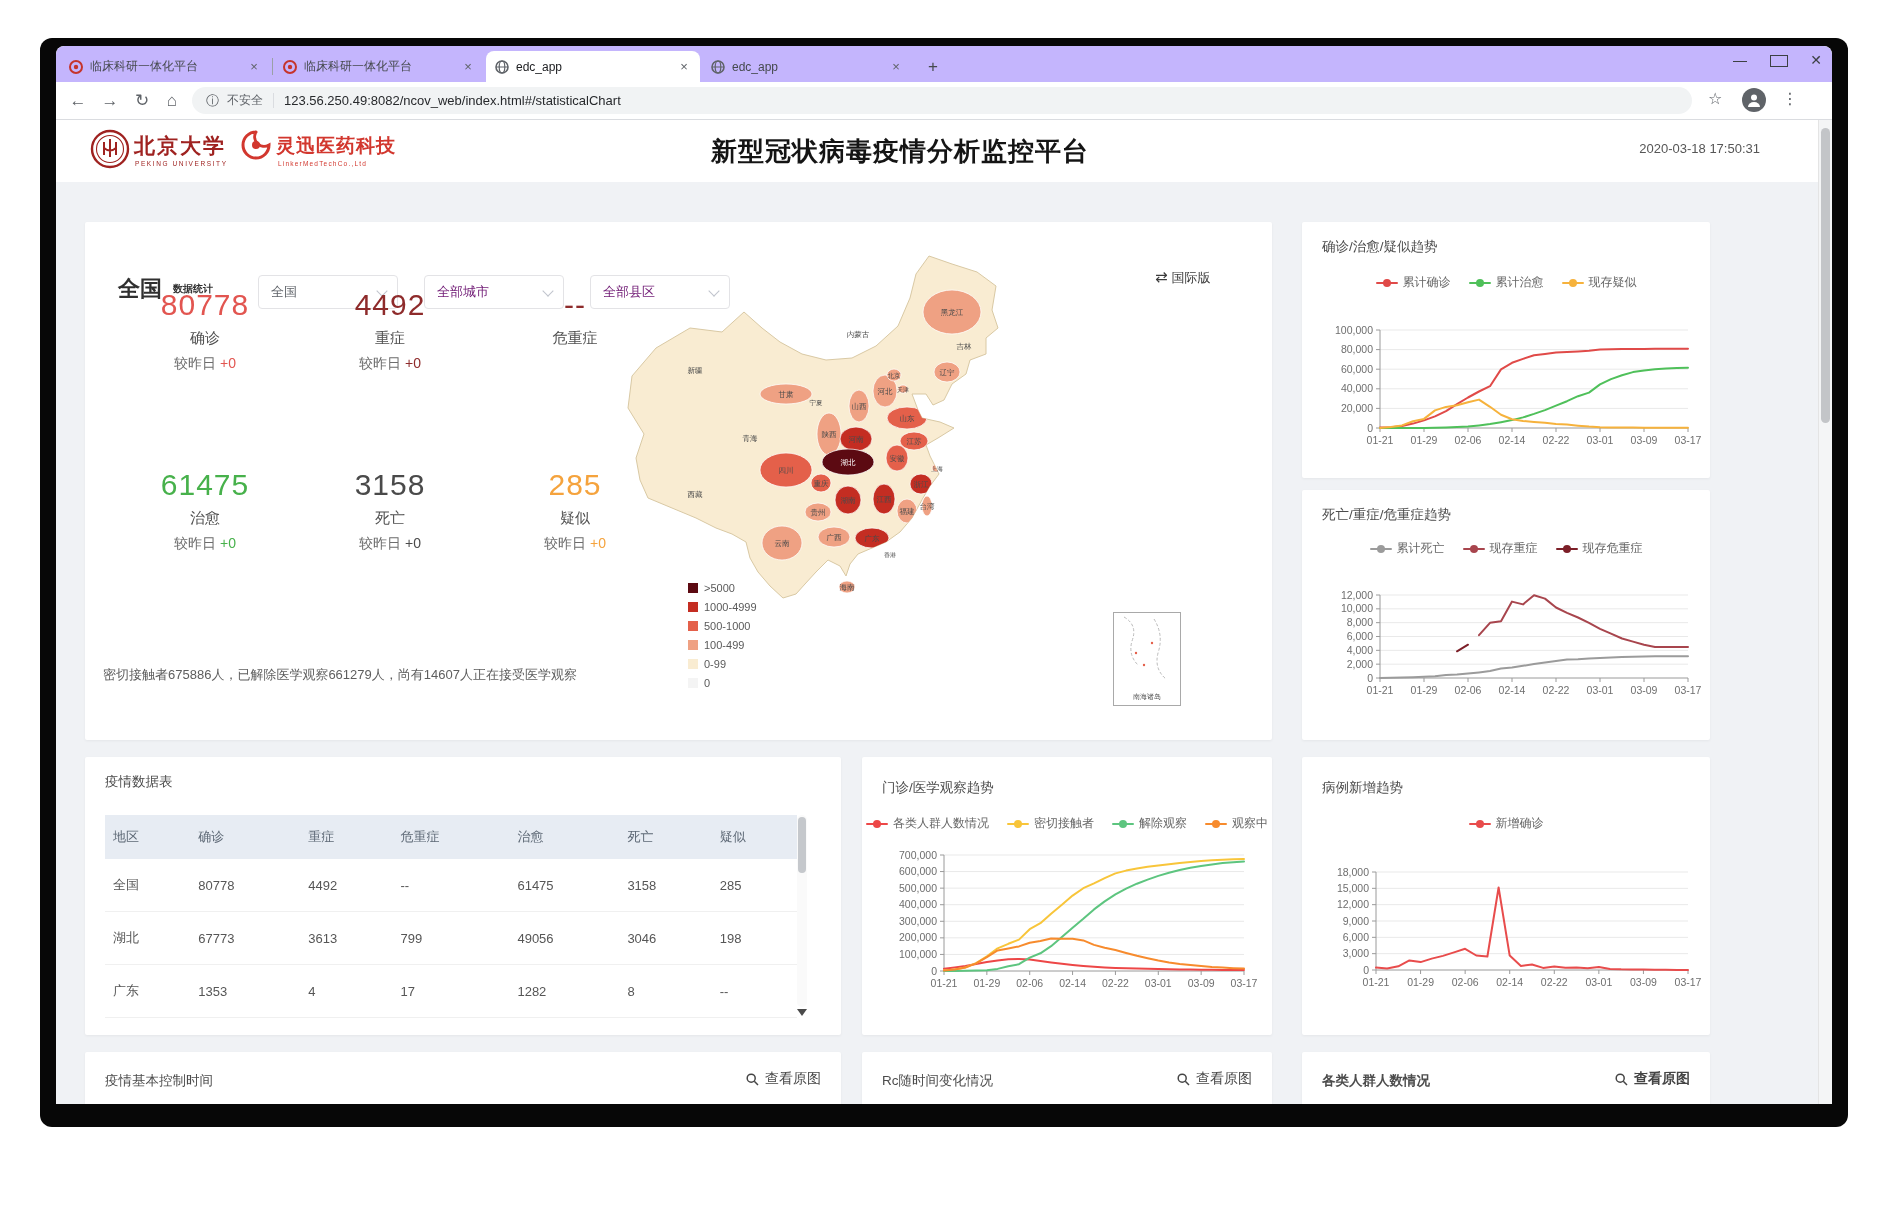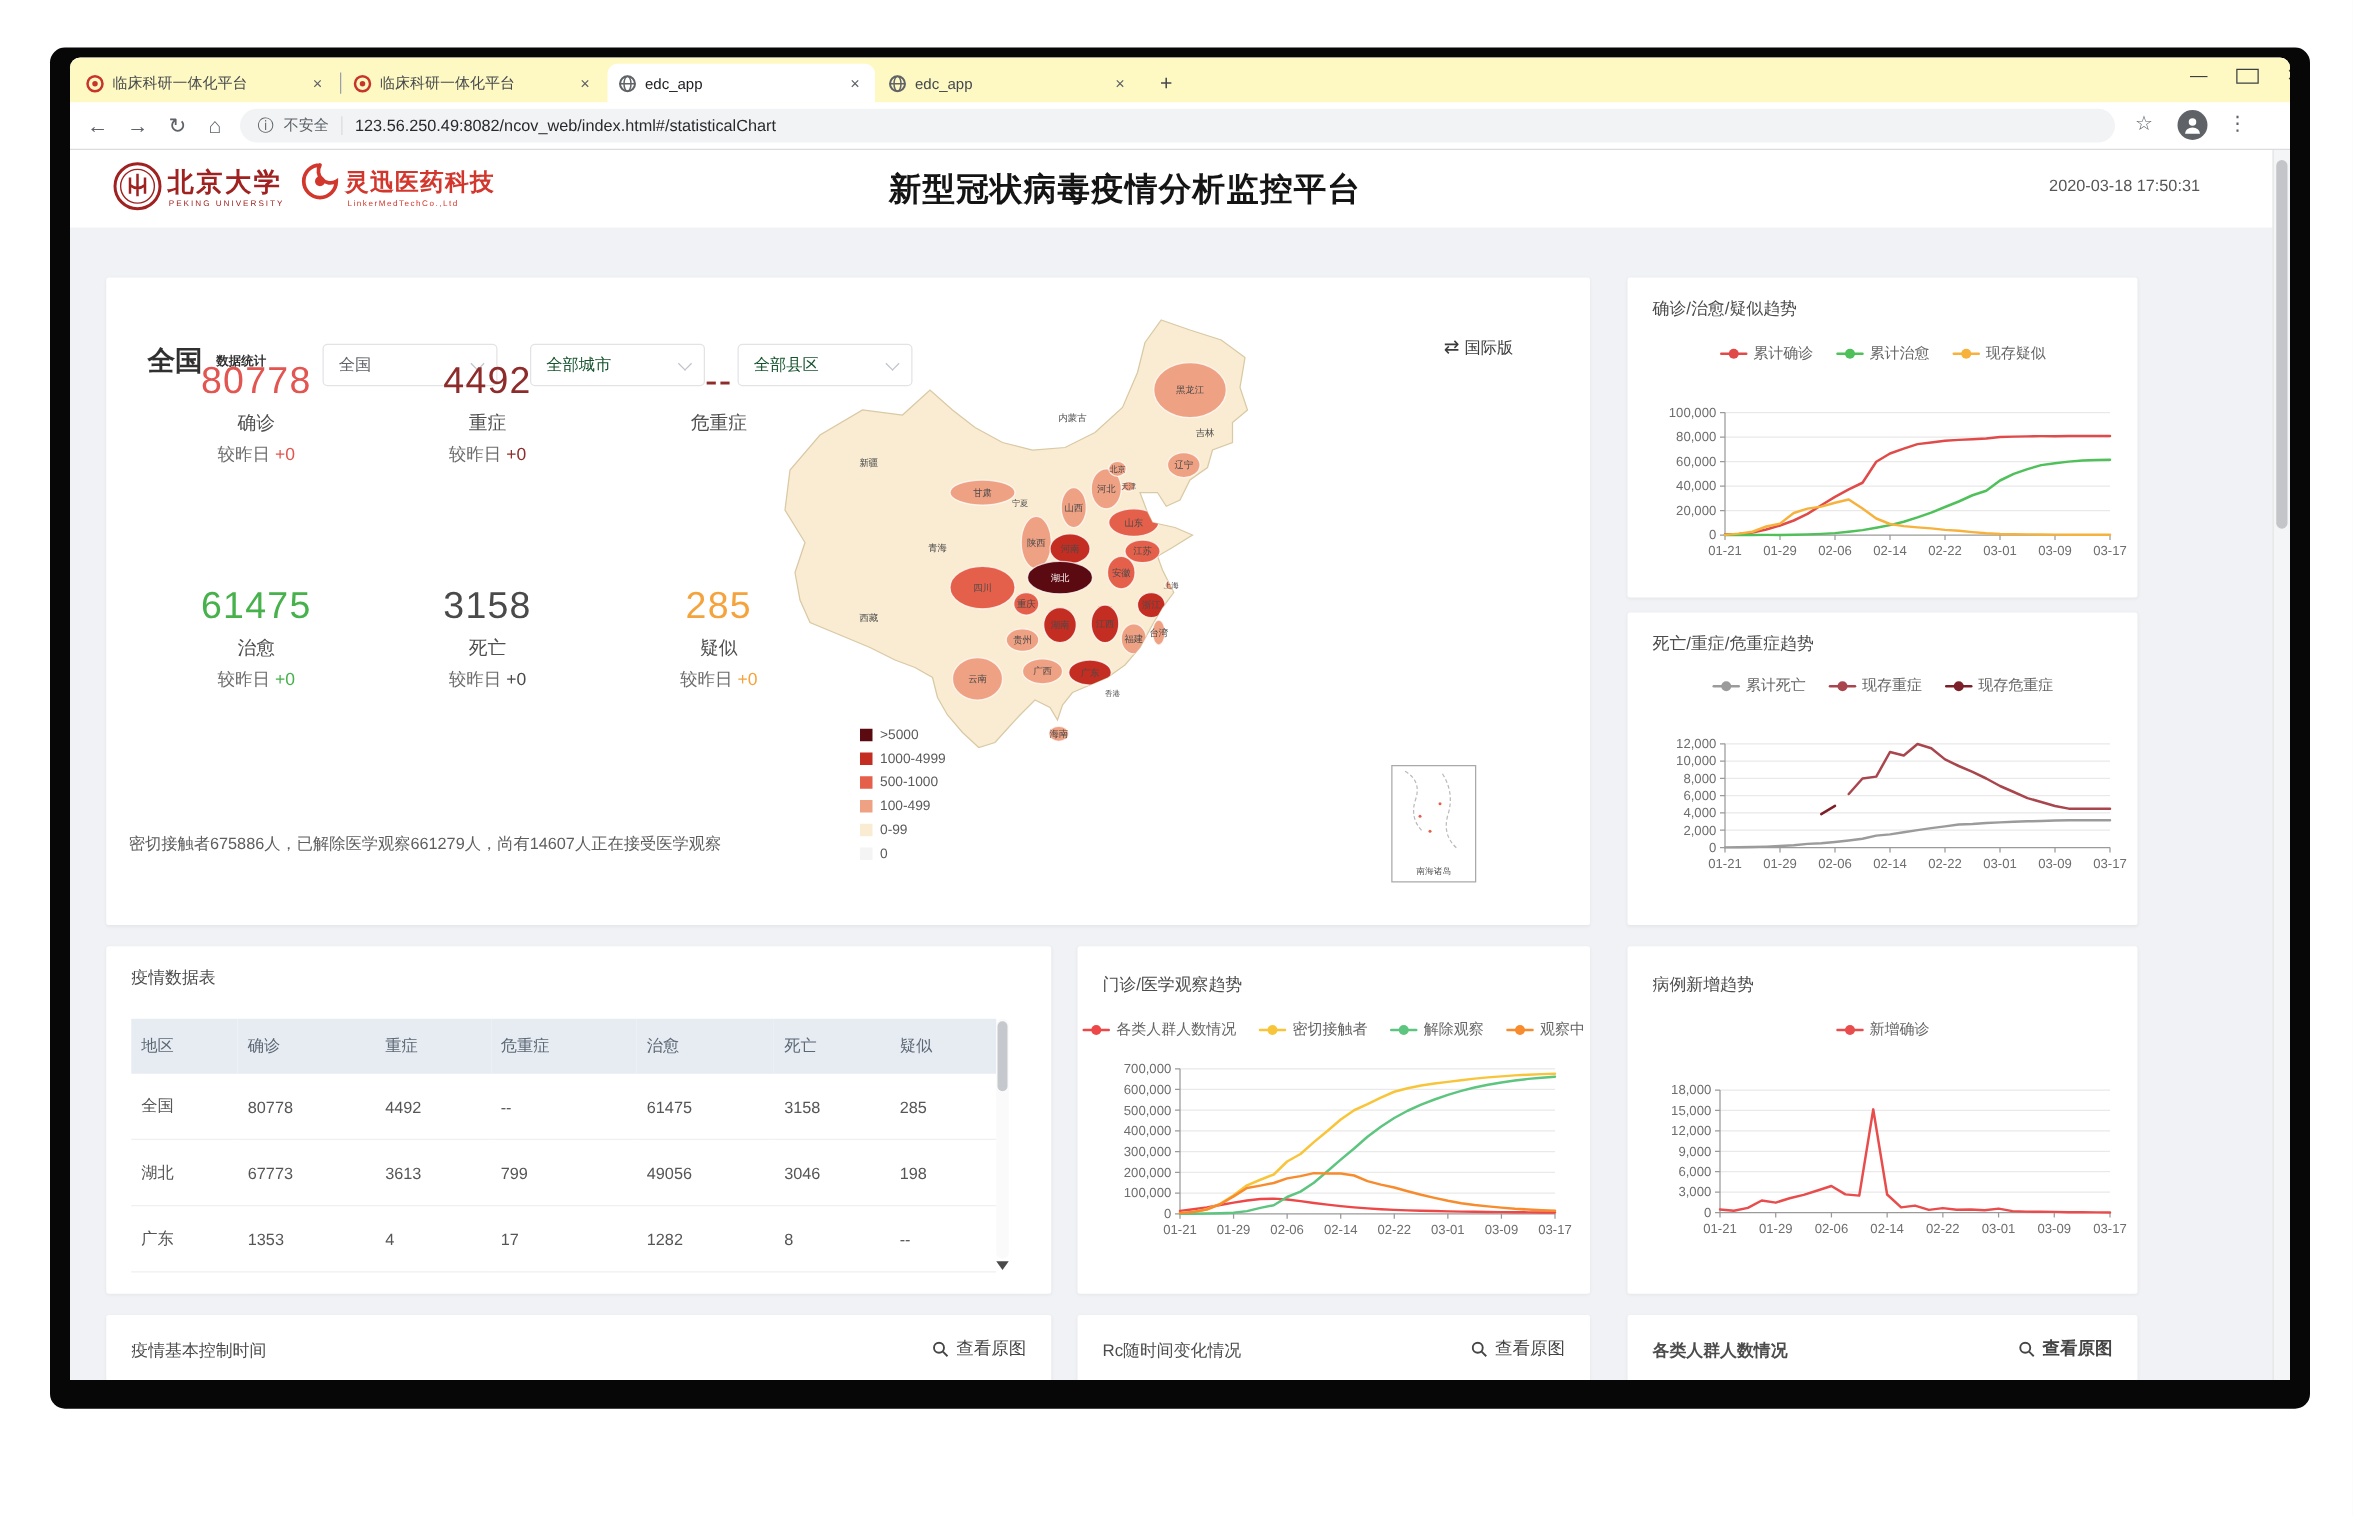--- a/index.html
+++ b/index.html
@@ -1,20 +1,20 @@
 <!DOCTYPE html>
 <html><head>
 <meta charset="utf-8">
 <style>
   html,body{margin:0;padding:0;background:#ffffff;}
   body{width:1882px;height:1213px;position:relative;font-family:"Liberation Sans","DejaVu Sans",sans-serif;}
   .frame{position:absolute;left:40px;top:38px;width:1808px;height:1089px;background:#070707;border-radius:12px;}
   .browser{position:absolute;left:16px;top:8px;width:1776px;height:1058px;background:#fff;border-radius:8px 8px 0 0;overflow:hidden;}
   
-  .tabstrip{position:absolute;left:0;top:0;width:100%;height:36px;background:#fef9c3;border-radius:8px 8px 0 0;padding-left:19px;}
+  .tabstrip{position:absolute;left:0;top:0;width:100%;height:36px;background:#c4b5fd;border-radius:8px 8px 0 0;}
   .tab{position:absolute;top:5px;height:31px;display:flex;align-items:center;padding:0 8px;box-sizing:border-box;}
   .tab.inactive{color:#45494d;}
   .tab.active{background:#fff;border-radius:8px 8px 0 0;color:#202124;}
   .tab .tab-title{font-size:12px;white-space:nowrap;overflow:hidden;text-overflow:ellipsis;flex:1;margin:0 6px;}
   .tab .tab-close{font-size:13px;color:#5f6368;width:16px;text-align:center;flex:0 0 16px;}
   .tab-sep{position:absolute;top:12px;width:1px;height:17px;background:#9aa0a6;}
   .favicon{width:16px;height:16px;flex:0 0 16px;}
   .win-controls{position:absolute;right:8px;top:6px;display:flex;gap:22px;color:#3c4043;font-size:14px;}
   .win-controls span{width:16px;text-align:center;}
   .maxi-box{display:inline-block;width:10px;height:10px;border:1.5px solid #3c4043;margin-top:3px;}
@@ -42,21 +42,21 @@
   .timestamp{position:absolute;left:1504px;top:21px;width:200px;text-align:right;font-size:13px;color:#565656;}
   
   .panel{position:absolute;background:#fff;border-radius:2px;box-shadow:0 1px 3px rgba(0,0,0,.05);}
   .panel-title{position:absolute;left:20px;top:16px;font-size:13.5px;color:#4c4c4c;}
   
   .ov-region{position:absolute;left:33px;top:52px;font-size:22px;font-weight:bold;color:#303030;}
   .ov-sec{position:absolute;left:88px;top:60px;font-size:10px;font-weight:bold;color:#303030;}
   .ov-select{position:absolute;top:53px;width:140px;height:34px;border:1px solid #e3e3e6;border-radius:4px;background:#fff;box-sizing:border-box;font-size:13px;line-height:32px;padding-left:12px;}
   .ov-select .chev{position:absolute;right:11px;top:11px;width:7px;height:7px;border-right:1.4px solid #c0c4cc;border-bottom:1.4px solid #c0c4cc;transform:rotate(45deg);}
   .sel-val{color:#5f6369;}
-  .sel-ph{color:#14532d;}
+  .sel-ph{color:#701a75;}
   .intl-toggle{position:absolute;left:1070px;top:46px;font-size:13px;color:#3b3b3b;}
   .intl-toggle .swap{font-size:15px;margin-right:4px;}
   .stat{position:absolute;width:170px;text-align:center;}
   .stat-value{font-size:30px;letter-spacing:1px;}
   .stat-label{margin-top:7px;font-size:15px;color:#4f4f4f;}
   .stat-delta{margin-top:7px;font-size:14px;color:#6d6d6d;}
   .contact-note{position:absolute;left:18px;top:444px;font-size:13px;color:#5e5e5e;}
   .map-legend{position:absolute;left:603px;top:356px;}
   .ml-item{height:19px;display:flex;align-items:center;}
   .ml-swatch{width:10px;height:10px;margin-right:6px;display:inline-block;}

